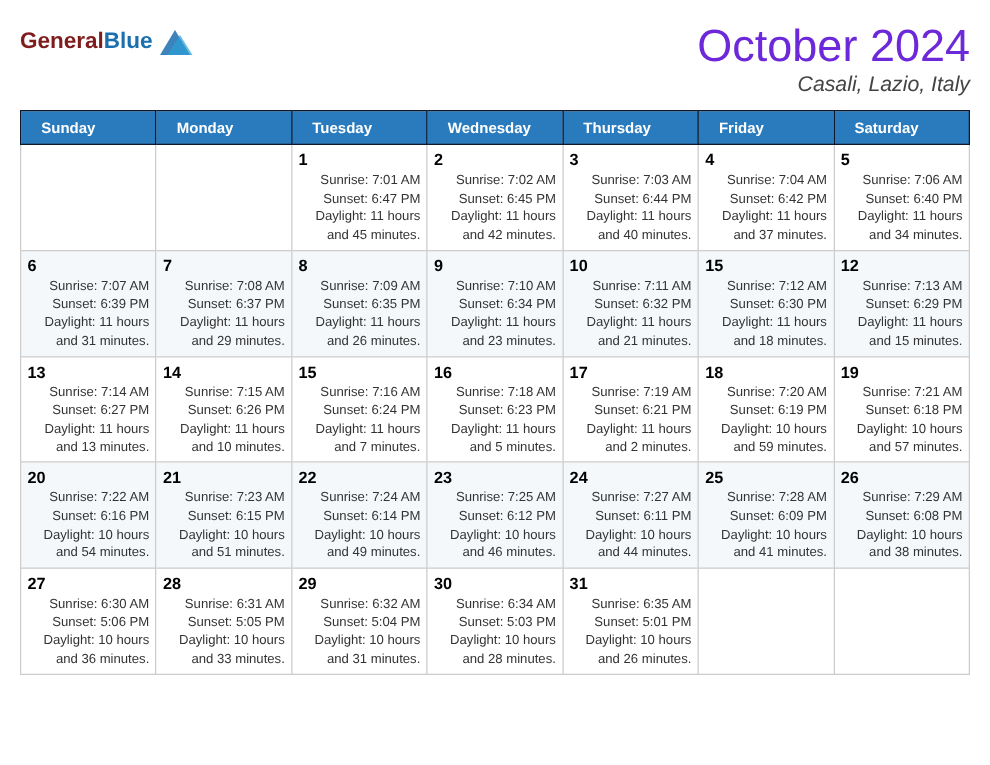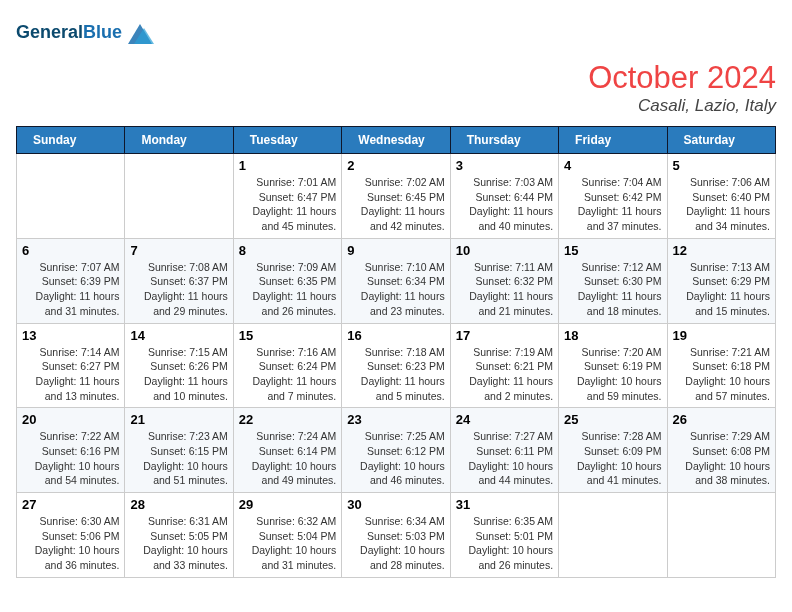--- a/index.html
+++ b/index.html
@@ -13,29 +13,29 @@
     .header {
       display: flex;
       justify-content: space-between;
       align-items: flex-start;
       margin-bottom: 10px;
     }
     .logo {
       display: flex;
       align-items: center;
     }
-    .logo-text-general { color: #0c4a6e; font-size: 18px; font-weight: bold; }
+    .logo-text-general { color: #7f1d1d; font-size: 18px; font-weight: bold; }
     .logo-text-blue { color: #1a6faf; font-size: 18px; font-weight: bold; }
     .logo-icon {
       width: 32px;
       height: 32px;
       margin-left: 2px;
     }
     .title-block { text-align: right; }
-    .month-title { font-size: 31px; font-weight: normal; color: #ef4444; margin-top: 44px; }
+    .month-title { font-size: 36px; font-weight: normal; color: #6d28d9; }
     .location { font-size: 17px; color: #444; font-style: italic; }
     .calendar {
       width: 100%;
       border-collapse: collapse;
       font-size: 11px;
     }
     .calendar th {
       background-color: #2a7bbd;
       color: white;
       padding: 6px 16px;

